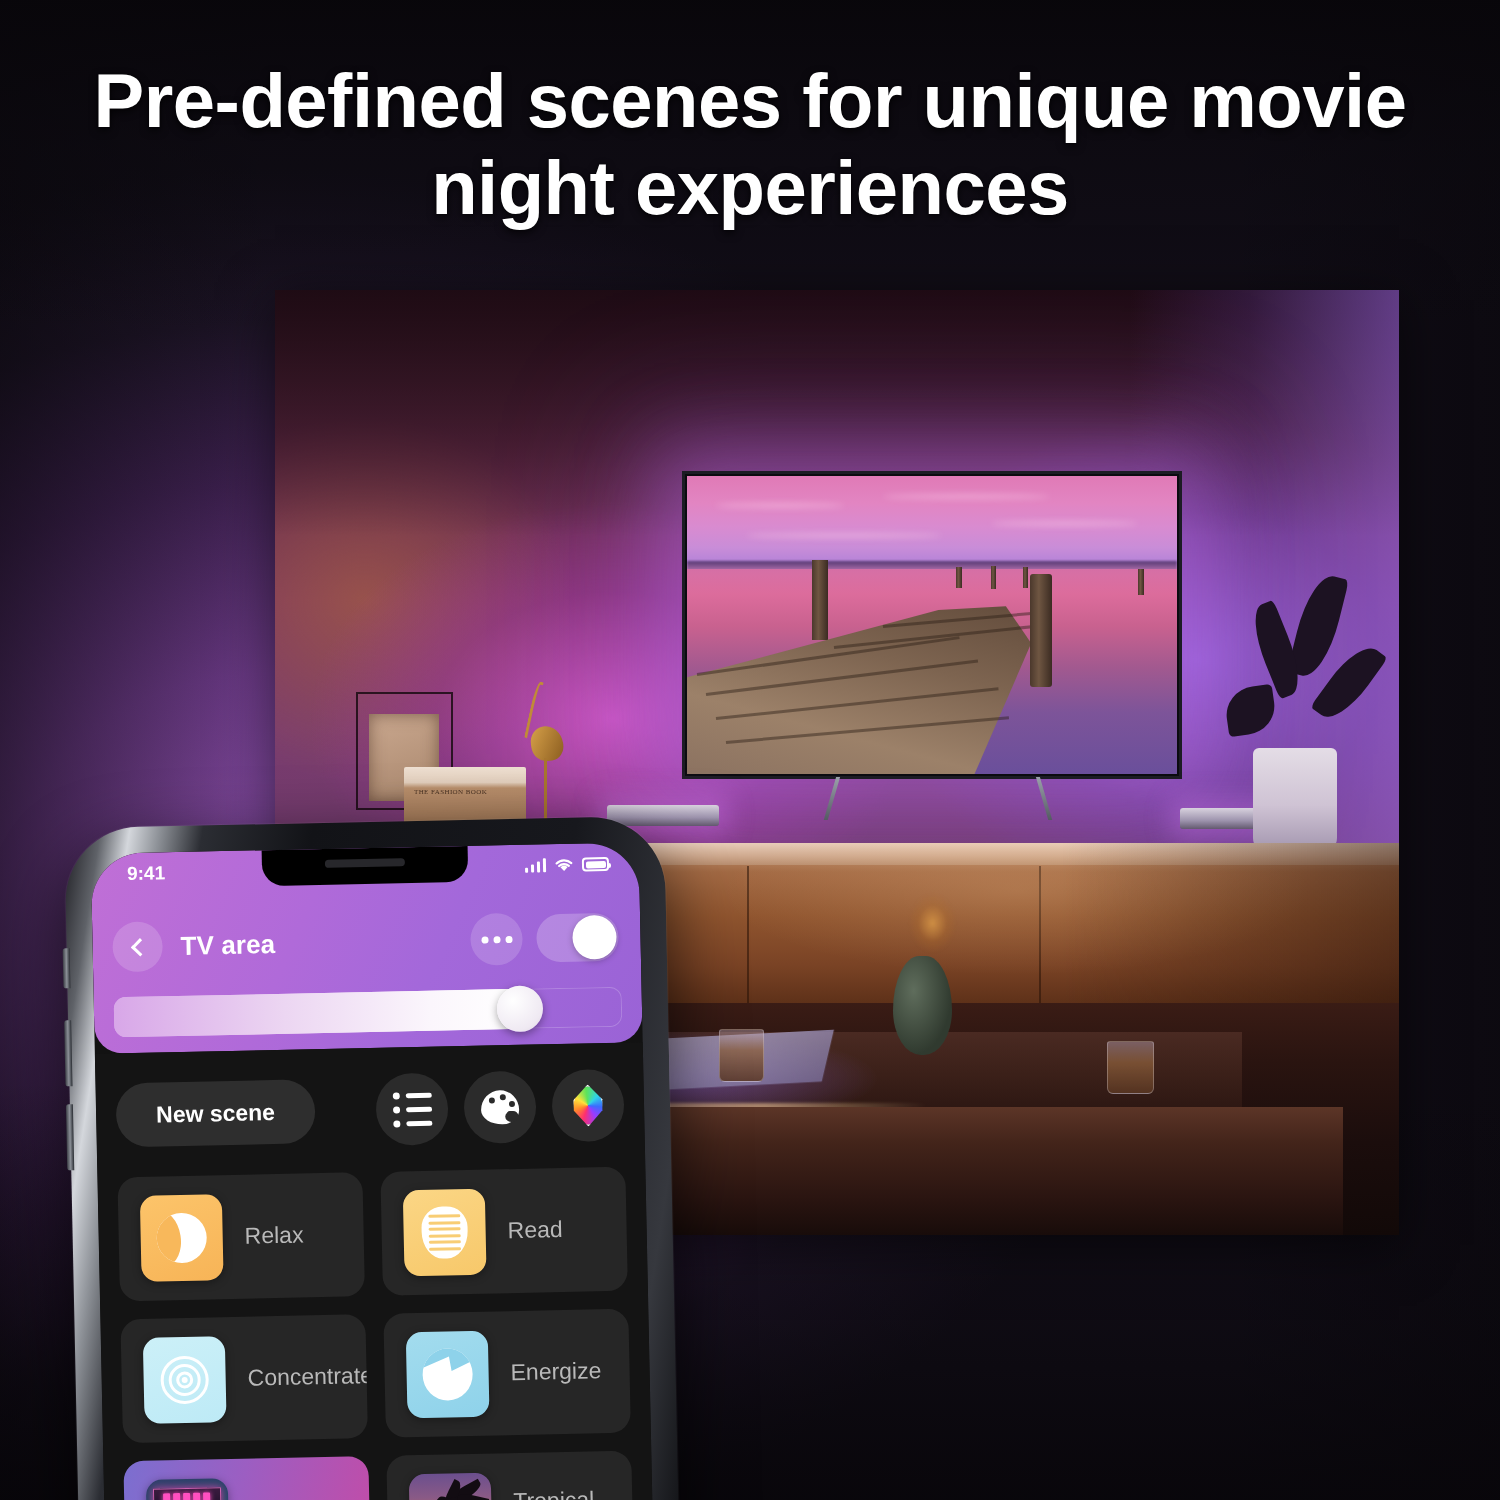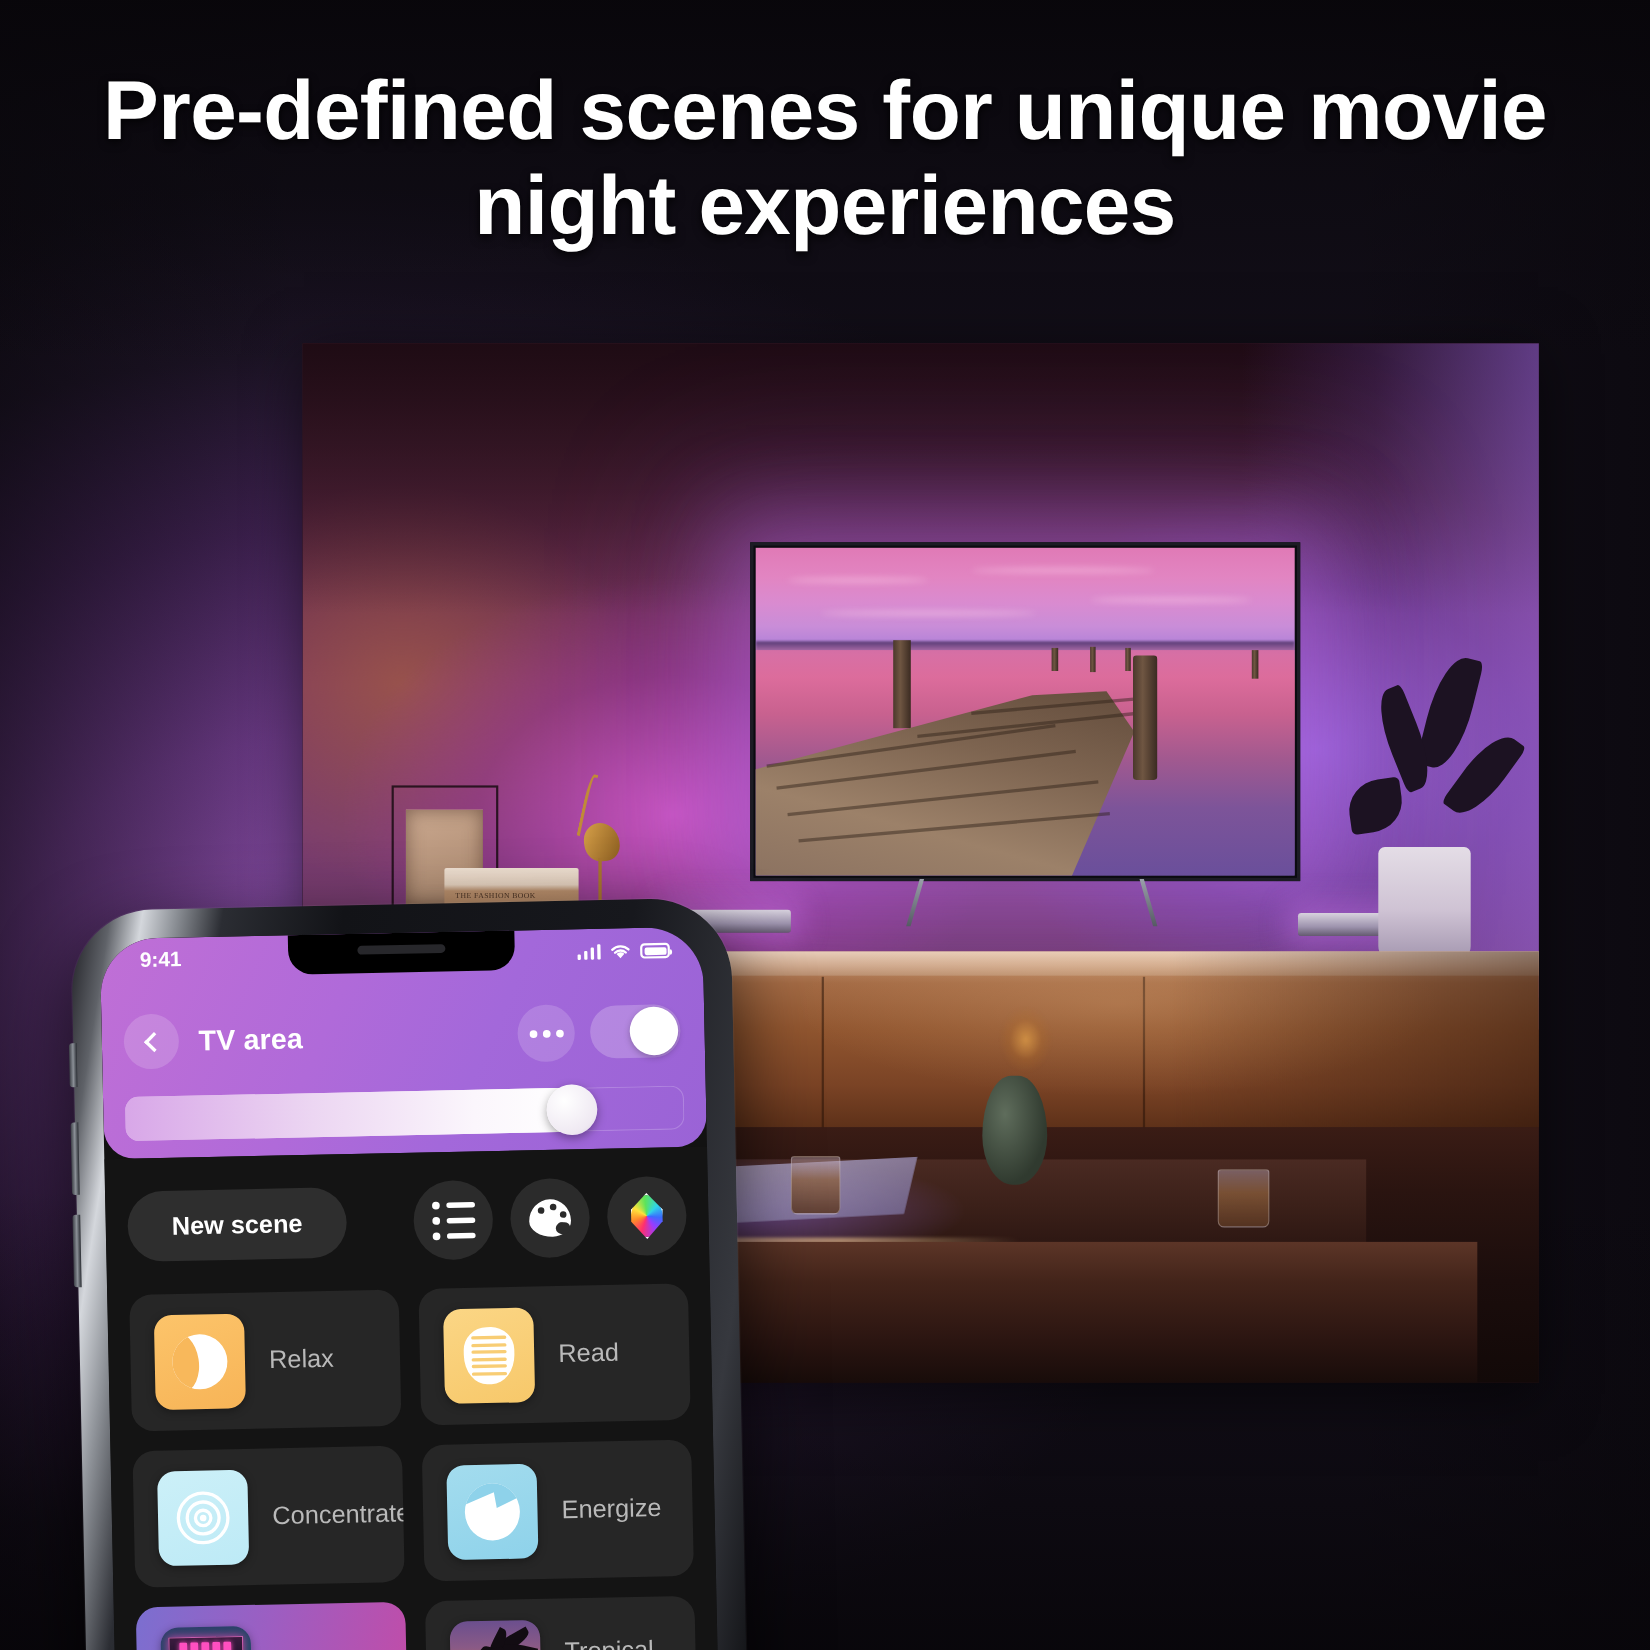--- a/index.html
+++ b/index.html
@@ -35,21 +35,21 @@
     line-height:1.14;
     letter-spacing:-0.5px;
     text-shadow:0 3px 9px rgba(0,0,0,.75), 0 0 2px rgba(0,0,0,.5);
     z-index:6;
     padding:0 90px;
   }
 
   
   #photo{
     position:absolute;
-    left:275px; top:312px; width:1124px; height:945px;
+    left:275px; top:290px; width:1124px; height:945px;
     overflow:hidden;
     background:#221016;
     z-index:2;
     box-shadow:0 10px 50px rgba(0,0,0,.55);
   }
   
   .wall{
     position:absolute; left:0; top:0; width:100%; height:63%;
     background:
       radial-gradient(ellipse 420px 300px at 30% 72%, rgba(215,90,205,.85) 0%, rgba(160,55,160,.45) 42%, rgba(0,0,0,0) 72%),

